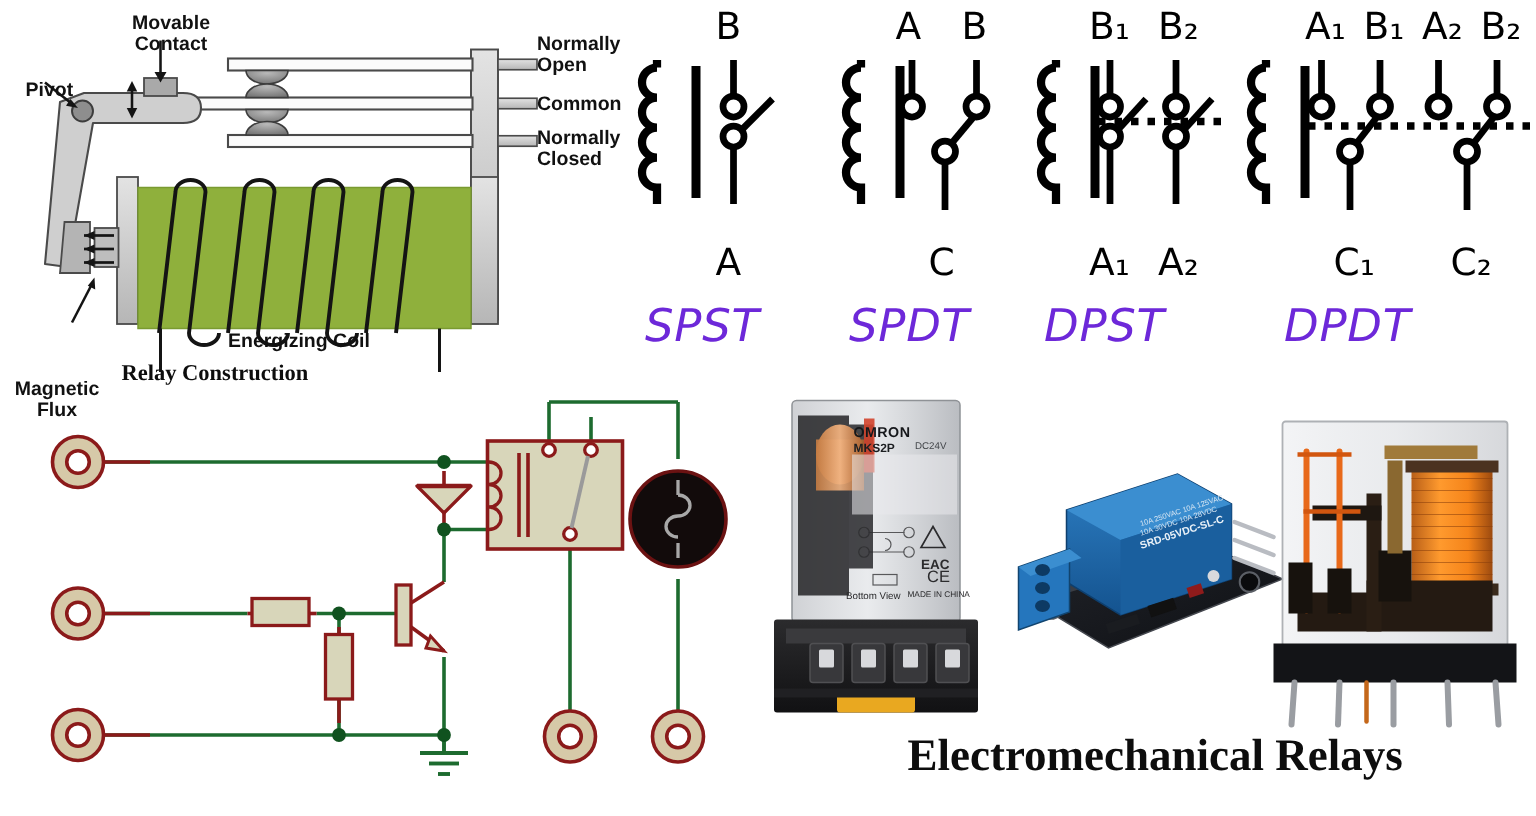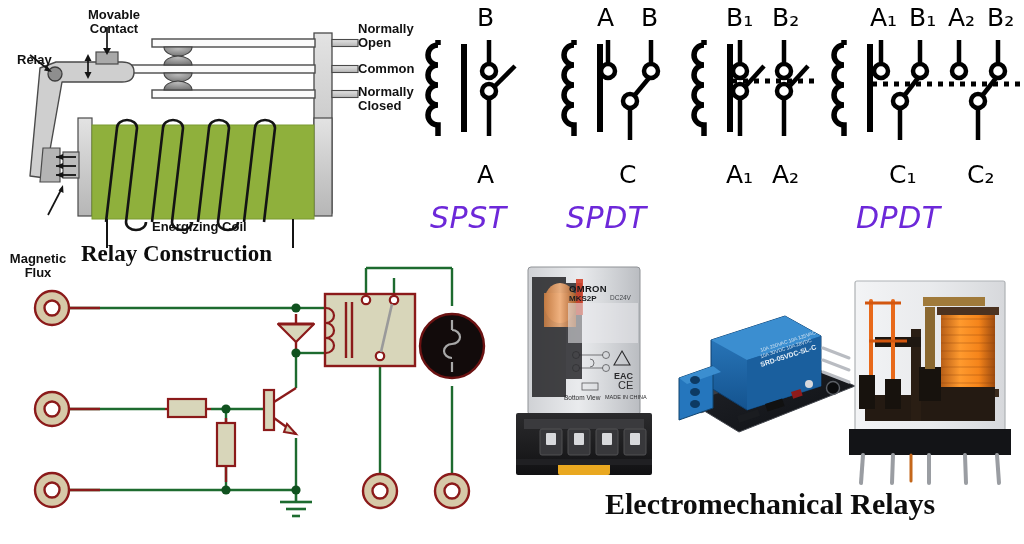--- a/index.html
+++ b/index.html
@@ -109,42 +109,42 @@
       <line x1="48" y1="215" x2="62" y2="188"></line>
         <path d="M63 185 l0.5 8 l-5 -2.5 z" fill="#141414" stroke="none"></path>
     </g>
   </svg>
 
   <div class="abs lbl" style="left:77px;top:8px;text-align:center;width:74px;">
     <div>Movable</div>
     <div>Contact</div>
   </div>
 
-  <div class="abs lbl" style="left:17px;top:53px;">Relay</div>
+  <div class="abs lbl" style="left:17px;top:53px;">Pivot</div>
 
   <div class="abs lbl" style="left:2px;top:208px;text-align:center;width:72px;margin-top:44px;">
     <div>Magnetic</div>
     <div>Flux</div>
   </div>
 
   <div class="abs lbl" style="left:152px;top:220px;">Energizing Coil</div>
 
   <div class="abs lbl" style="left:358px;top:22px;line-height:1.08;">
     <div>Normally</div>
     <div>Open</div>
   </div>
 
   <div class="abs lbl" style="left:358px;top:62px;">Common</div>
 
   <div class="abs lbl" style="left:358px;top:85px;line-height:1.08;">
     <div>Normally</div>
     <div>Closed</div>
   </div>
 
-  <div class="abs serif-title" style="left:81px;top:241px;font-size:23px;">Relay Construction</div>
+  <div class="abs serif-title" style="left:81px;top:241px;font-size:15px;">Relay Construction</div>
 </div>
 
 <div class="abs" style="left:430px;top:0;width:594px;height:250px;">
 
   <div class="abs" style="left:0;top:0;width:130px;height:250px;">
     <div class="abs sym-lbl" style="left:47px;top:3px;">B</div>
     <svg class="abs" style="left:0;top:36px;" width="130" height="130">
       <g stroke="#000" stroke-width="5.5" fill="none">
         <path d="M8 4 L8 9 M8 9 a10 10 0 1 0 0 20 a10 10 0 1 0 0 20 a10 10 0 1 0 0 20 a10 10 0 1 0 0 20 L8 95 L8 100"></path>
       </g>
@@ -200,20 +200,21 @@
       <circle cx="44" cy="35" r="7" fill="#fff" stroke="#000" stroke-width="4.5"></circle>
       <circle cx="44" cy="55" r="7" fill="#fff" stroke="#000" stroke-width="4.5"></circle>
       <circle cx="88" cy="35" r="7" fill="#fff" stroke="#000" stroke-width="4.5"></circle>
       <circle cx="88" cy="55" r="7" fill="#fff" stroke="#000" stroke-width="4.5"></circle>
       <line x1="48" y1="52" x2="68" y2="30" stroke="#000" stroke-width="4.5"></line>
       <line x1="92" y1="52" x2="112" y2="30" stroke="#000" stroke-width="4.5"></line>
       <line x1="36" y1="45" x2="118" y2="45" stroke="#000" stroke-width="5" stroke-dasharray="5 6" stroke-linecap="butt"></line>
     </svg>
     <div class="abs sym-lbl" style="left:30px;top:160px;">A₁</div>
     <div class="abs sym-lbl" style="left:76px;top:160px;">A₂</div>
+    <div class="abs sym-name" style="left:0px;top:200px;">DPST</div>
   </div>
 
   <div class="abs" style="left:406px;top:0;width:190px;height:250px;">
     <div class="abs sym-lbl" style="left:34px;top:3px;">A₁</div>
     <div class="abs sym-lbl" style="left:73px;top:3px;">B₁</div>
     <div class="abs sym-lbl" style="left:112px;top:3px;">A₂</div>
     <div class="abs sym-lbl" style="left:151px;top:3px;">B₂</div>
     <svg class="abs" style="left:0;top:36px;" width="190" height="130">
       <g stroke="#000" stroke-width="5.5" fill="none">
         <path d="M8 4 L8 9 M8 9 a10 10 0 1 0 0 20 a10 10 0 1 0 0 20 a10 10 0 1 0 0 20 a10 10 0 1 0 0 20 L8 95 L8 100"></path>

